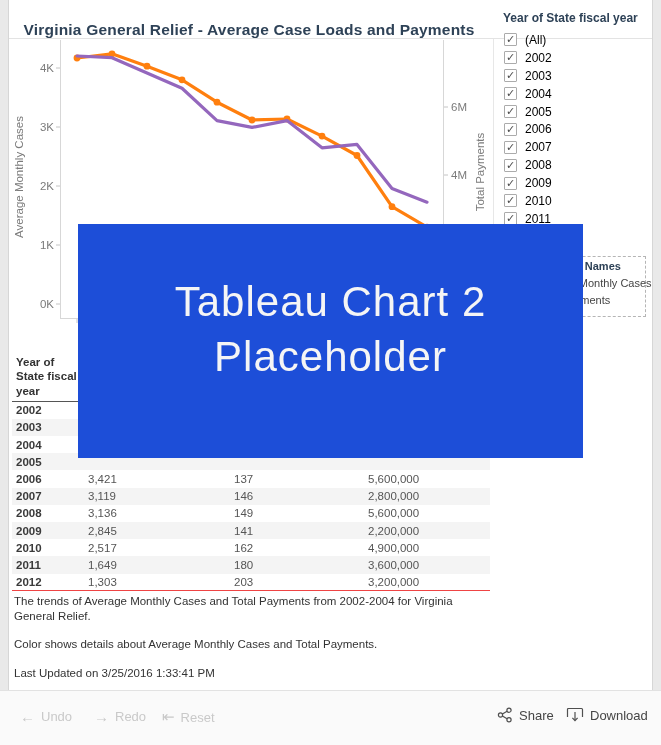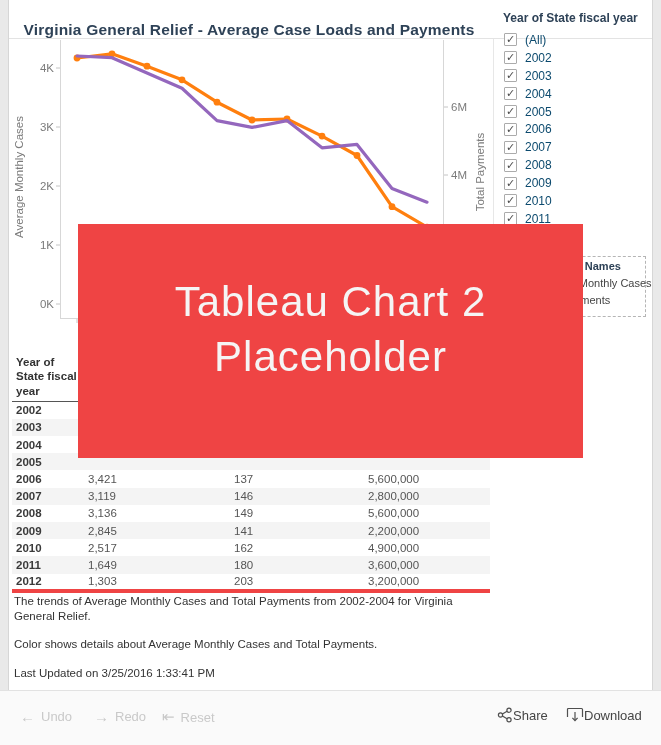--- a/index.html
+++ b/index.html
@@ -14,51 +14,51 @@
   .title-divider { left:9px; top:38px; width:643px; height:1px; background:#e3e3e3; }
   .v-divider { left:493px; top:39px; width:1px; height:293px; background:#e7e7e7; }
 
   #chart-svg { left:0; top:0; }
 
   
   .filter-title { left:503px; top:11px; width:155px; font-size:12px; font-weight:bold; color:#2e4257; white-space:nowrap; }
   .filter-list { left:500px; top:31px; width:155px; list-style:none; }
   .filter-list li { display:flex; align-items:center; height:17.9px; cursor:pointer; }
   .cbx { width:13px; height:13px; background:#fff; border:1px solid #ababab; border-radius:1px; margin:0 8px 0 4px; font-size:11px; line-height:11px; color:#4d4d4d; text-align:center; flex:0 0 13px; }
-  .cbx-label { font-size:12px; color:#0c4a6e; }
+  .cbx-label { font-size:12px; color:#000000; }
 
   
   .legend { left:512px; top:256px; width:134px; height:61px; border:1px dashed #b5b5b5; background:#fff; padding-top:3px; }
   .legend-title { text-align:center; font-size:11px; font-weight:bold; color:#2e4257; margin-bottom:2px; }
   .legend-item { display:flex; align-items:center; height:17px; padding-left:7px; }
   .legend-chip { width:9px; height:9px; margin-right:6px; flex:0 0 9px; }
   .legend-label { font-size:11px; color:#444; white-space:nowrap; }
 
   
   .data-table { left:12px; top:353px; width:478px; border-collapse:collapse; table-layout:fixed; font-size:11.5px; }
   .data-table th { font-weight:bold; color:#333; text-align:left; vertical-align:bottom; padding:2px 2px 3px 4px; border-bottom:1px solid #555; line-height:1.25; }
   .data-table td { height:17.2px; color:#555; padding:0 2px; }
   .data-table td.year { color:#3a3a3a; font-weight:bold; padding-left:4px; }
   .data-table td.num { text-align:left; }
   .data-table tbody tr:nth-child(even) { background:#f4f4f4; }
-  .data-table tbody tr:last-child td { border-bottom:4px solid #ef4444;margin-top:48px; }
+  .data-table tbody tr:last-child td { border-bottom:1px solid #ef4444;margin-top:48px; }
 
   
   .caption { left:14px; top:594px; width:470px; font-size:11.5px; color:#333; line-height:1.32; }
   .caption p { margin-bottom:13px; }
 
   
-  .overlay { left:78px; top:224px; width:505px; height:234px; background:#ef4444; z-index:6; display:flex; flex-direction:column; align-items:center; justify-content:center; padding-bottom:24px; }
+  .overlay { left:78px; top:224px; width:505px; height:234px; background:#1d4ed8; z-index:6; display:flex; flex-direction:column; align-items:center; justify-content:center; padding-bottom:24px; }
   .overlay-line { font-size:42px; color:#f5f5f5; font-weight:normal; letter-spacing:1px; line-height:55px; text-align:center; }
 
   
   .footer { left:0; top:690px; width:661px; height:55px; background:#fafafa; border-top:1px solid #e2e2e2; z-index:7; }
   .foot-btn { position:absolute; top:17px; display:flex; align-items:center; gap:6px; font-size:13px; color:#c9c9c9; cursor:default; }
   .foot-btn .arrow { font-size:15px; }
-  .foot-action { position:absolute; top:16px; display:flex; align-items:center; font-size:13px; color:#454545; cursor:pointer;justify-content:flex-end; }
+  .foot-action { position:absolute; top:16px; display:flex; align-items:center; gap:6px; font-size:13px; color:#454545; cursor:pointer;justify-content:flex-end; }
   .logo-wrap { position:absolute; left:265px; top:12px; width:130px; text-align:right;margin-top:40px; }
   .logo-row { display:flex; align-items:center; justify-content:center; gap:6px; color:#4a4a4a; }
   .logo-text { font-size:15px; letter-spacing:5px; color:#4a4a4a; }
   .views { font-size:16px; color:#6b6b6b; margin-top:3px; }
 </style>
 </head>
 <body>
 
 <div class="stage">
 

